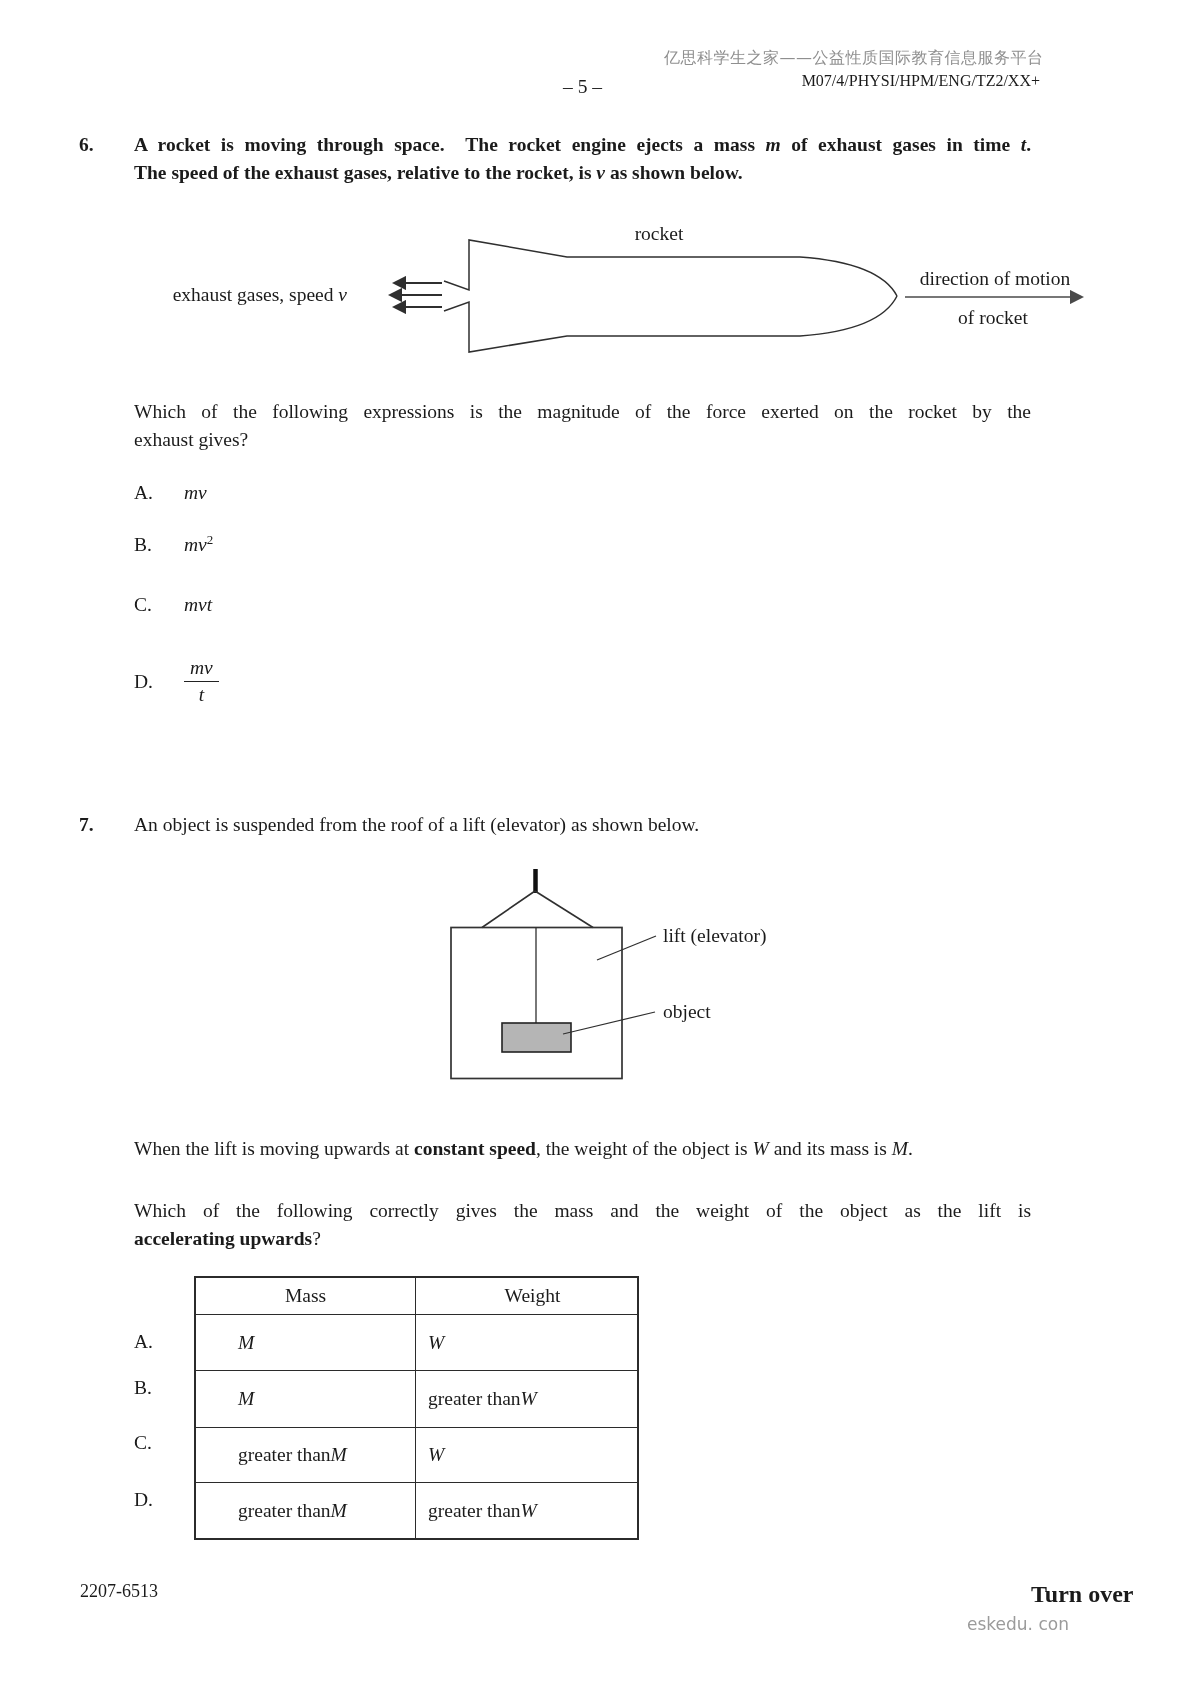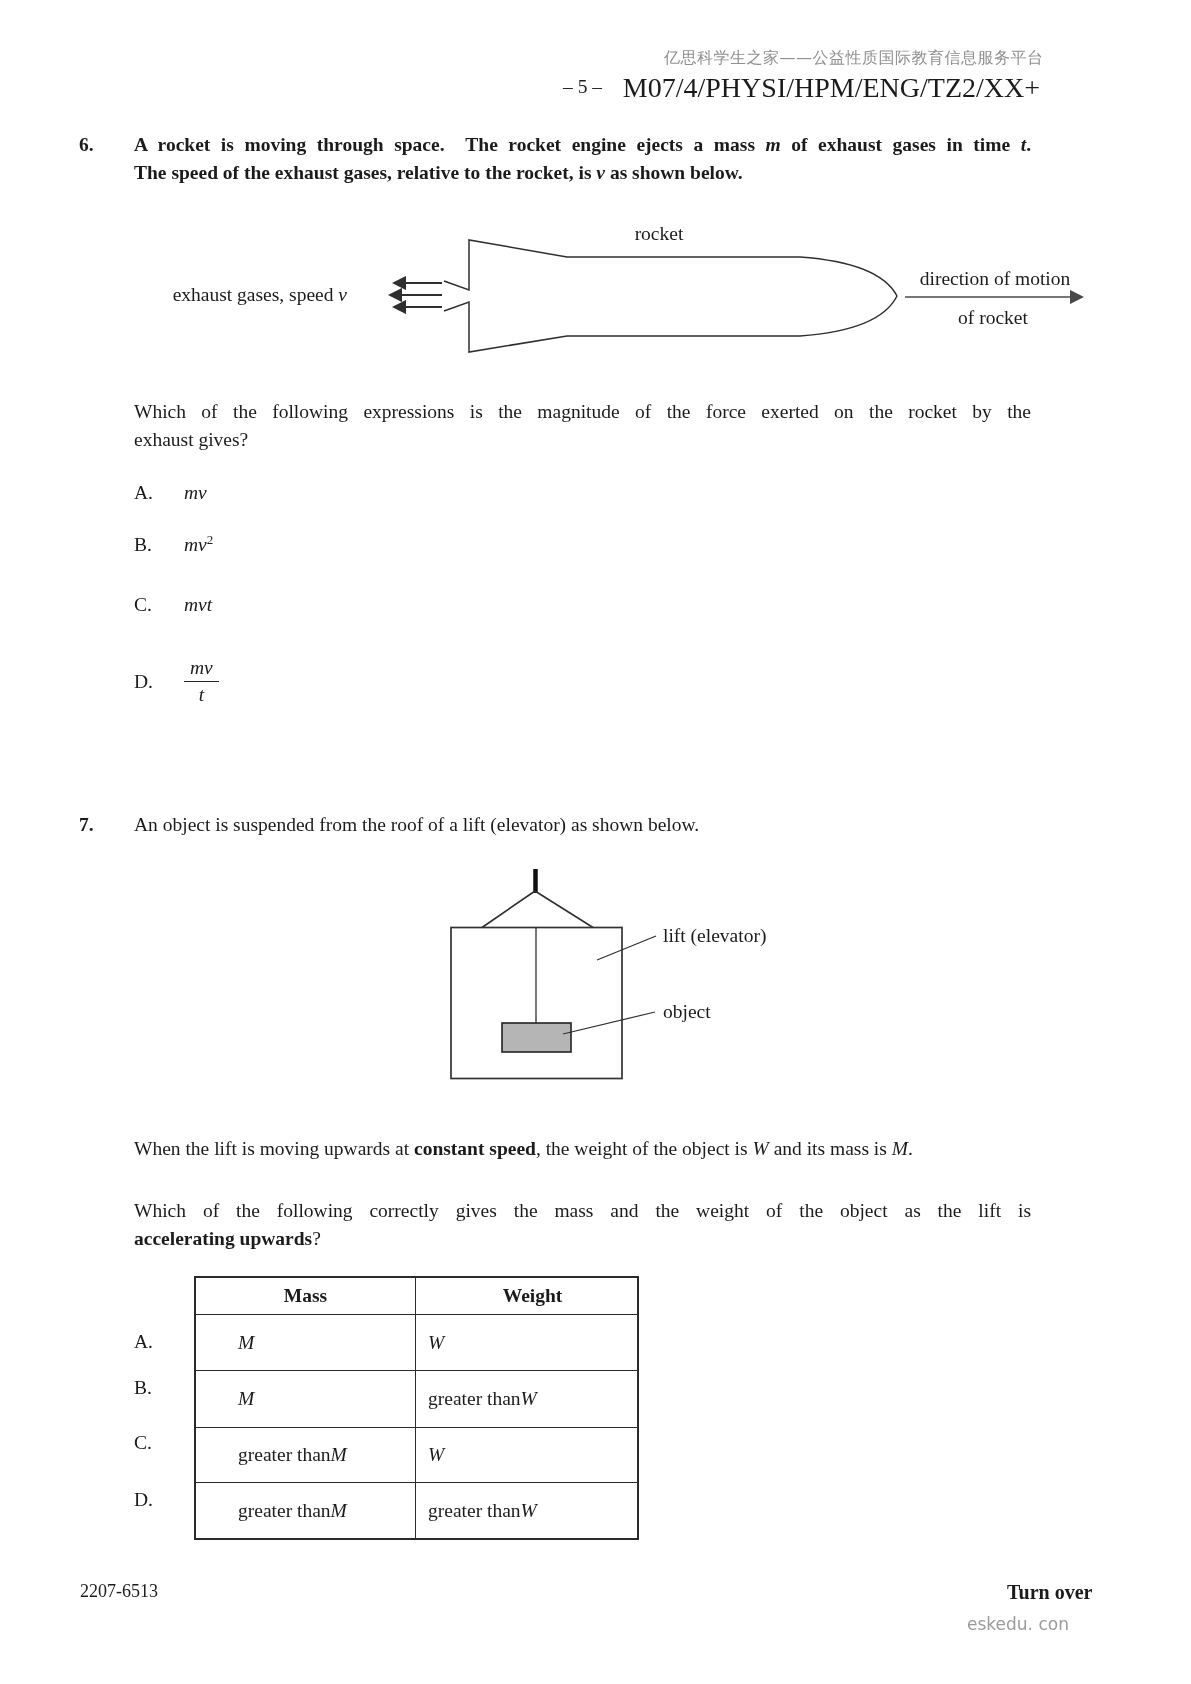--- a/index.html
+++ b/index.html
@@ -10,42 +10,42 @@
   }
   .abs{position:absolute;}
   .line{white-space:pre-wrap;}
   .txt{font-size:19.5px;line-height:28px;}
   .jline{text-align:justify;text-align-last:justify;}
   .var{font-style:italic;}
   .b{font-weight:bold;}
   .qnum{font-weight:bold;font-size:19.5px;line-height:28px;}
   .stem{width:897px;}
   .cn-header{font-family:"DejaVu Sans","Liberation Sans",sans-serif;font-size:16px;color:#8f8f8f;letter-spacing:.5px;}
-  .paper-code{font-size:28px;margin-left:33px;}
+  .paper-code{font-size:16px;margin-left:33px;}
   .opt-letter{font-size:19.5px;line-height:28px;}
   .opt-expr{font-size:19.5px;line-height:28px;font-style:italic;}
   .sup{font-size:13px;vertical-align:super;line-height:0;}
   .frac{display:inline-block;text-align:center;}
   .frac .num{font-style:italic;font-size:19.5px;line-height:24px;padding:0 6px 1px 6px;border-bottom:1.6px solid #222;}
   .frac .den{font-style:italic;font-size:19.5px;line-height:26px;}
   
   .anstable{
     position:absolute;left:194px;top:1276px;width:445px;
     border:2px solid #2b2b2b;box-sizing:border-box;
     display:grid;grid-template-columns:219px 1fr;
     grid-template-rows:36px 56px 57px 55px 56px;
     background:#fff;
   }
   .anstable .cell{display:flex;align-items:center;font-size:19.5px;box-sizing:border-box;}
-  .anstable .hcell{justify-content:center;font-weight:bold;}
+  .anstable .hcell{justify-content:center;font-weight:normal;}
   .anstable .bcell{padding-left:42px;border-top:1.5px solid #2b2b2b;}
   .anstable .c2{border-left:1.5px solid #2b2b2b;padding-left:12px;}
   .rowletter{font-size:19.5px;line-height:28px;}
   .wm{font-family:"DejaVu Sans","Liberation Sans",sans-serif;color:#9b9b9b;font-size:17px;margin-top:44px;}
-  .turnover{font-weight:bold;font-size:20px;}
+  .turnover{font-weight:bold;font-size:24px;margin-left:24px;}
   svg{overflow:visible;}
   svg text{font-family:"Liberation Serif",serif;font-size:19.5px;fill:#1b1b1b;}
   svg .it{font-style:italic;}
 </style>
 </head>
 <body>
 
 <div class="page">
 
   <div class="abs cn-header" style="left:664px;top:48px;">亿思科学生之家——公益性质国际教育信息服务平台</div>

